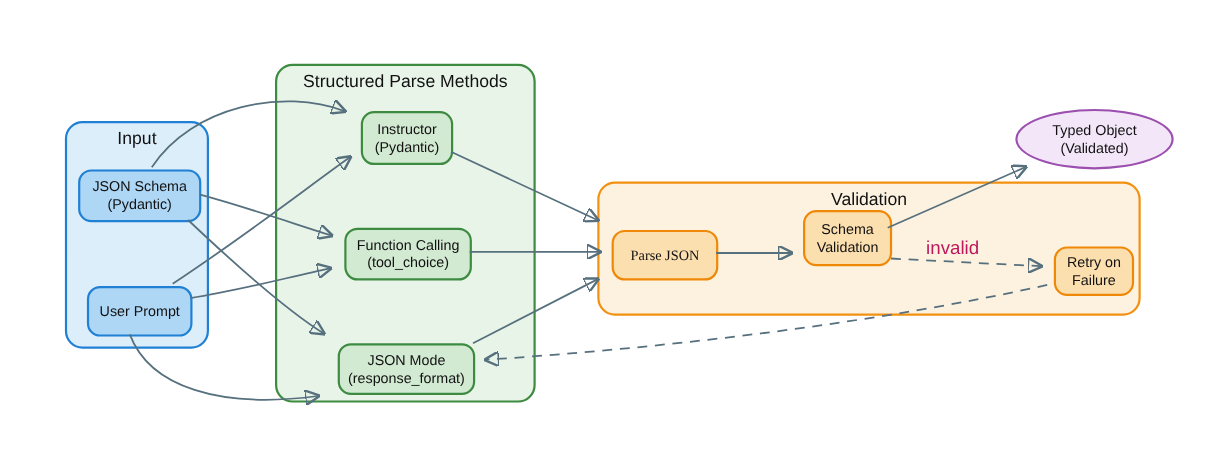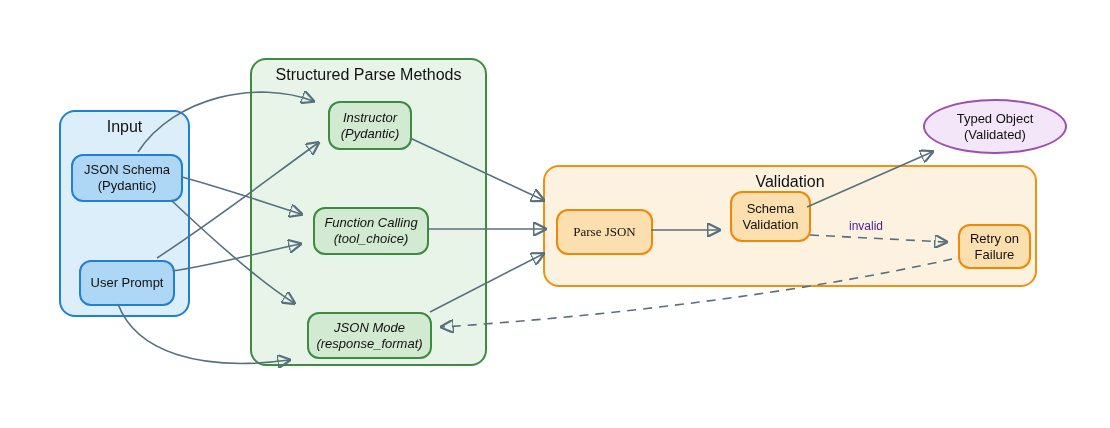--- a/index.html
+++ b/index.html
@@ -38,21 +38,21 @@
     display: flex;
     align-items: center;
     justify-content: center;
     text-align: center;
     font-size: 13px;
     line-height: 16px;
     white-space: pre-line;
     color: #111111;
   }
   .node.blue   { background: #aed6f5; border-color: #2080d4; }
-  .node.green  { background: #d2e9d2; border-color: #3d8b41; font-style: italic; }
+  .node.green  { background: #d2e9d2; border-color: #3d8b41; }
   .node.orange { background: #fcdfae; border-color: #ef8807; }
   .node.json-schema      { left: 10px;  top: 42px;  width: 112px; height: 48px; }
   .node.user-prompt      { left: 18px;  top: 148px; width: 96px;  height: 46px; }
   .node.instructor       { left: 76px;  top: 41px;  width: 84px;  height: 49px; }
   .node.function-calling { left: 61px;  top: 147px; width: 116px; height: 48px; }
   .node.json-mode        { left: 55px;  top: 252px; width: 125px; height: 47px; }
   .node.parse-json       { left: 11px;  top: 42px;  width: 97px;  height: 46px; font-family: Liberation Serif, serif; }
   .node.schema-validation{ left: 185px; top: 24px;  width: 81px;  height: 51px; }
   .node.retry-on-failure { left: 413px; top: 57px;  width: 73px;  height: 45px; }
   .ellipse {
@@ -69,23 +69,23 @@
     font-size: 13px;
     line-height: 16px;
     white-space: pre-line;
     color: #111111;
   }
   .edge-label {
     position: absolute;
     left: 290px; top: 52px;
     width: 62px;
     text-align: center;
-    font-size: 12px;
+    font-size: 17px;
     line-height: 14px;
-    color: #4c1d95;
+    color: #be185d;
   }
   svg.edges {
     position: absolute;
     left: 0; top: 0;
     width: 1110px; height: 428px;
     pointer-events: none;
   }
   svg.edges path { fill: none; stroke: #56707e; stroke-width: 1.6px; }
   svg.edges path.dashed { stroke-dasharray: 9 7; }
 </style>

